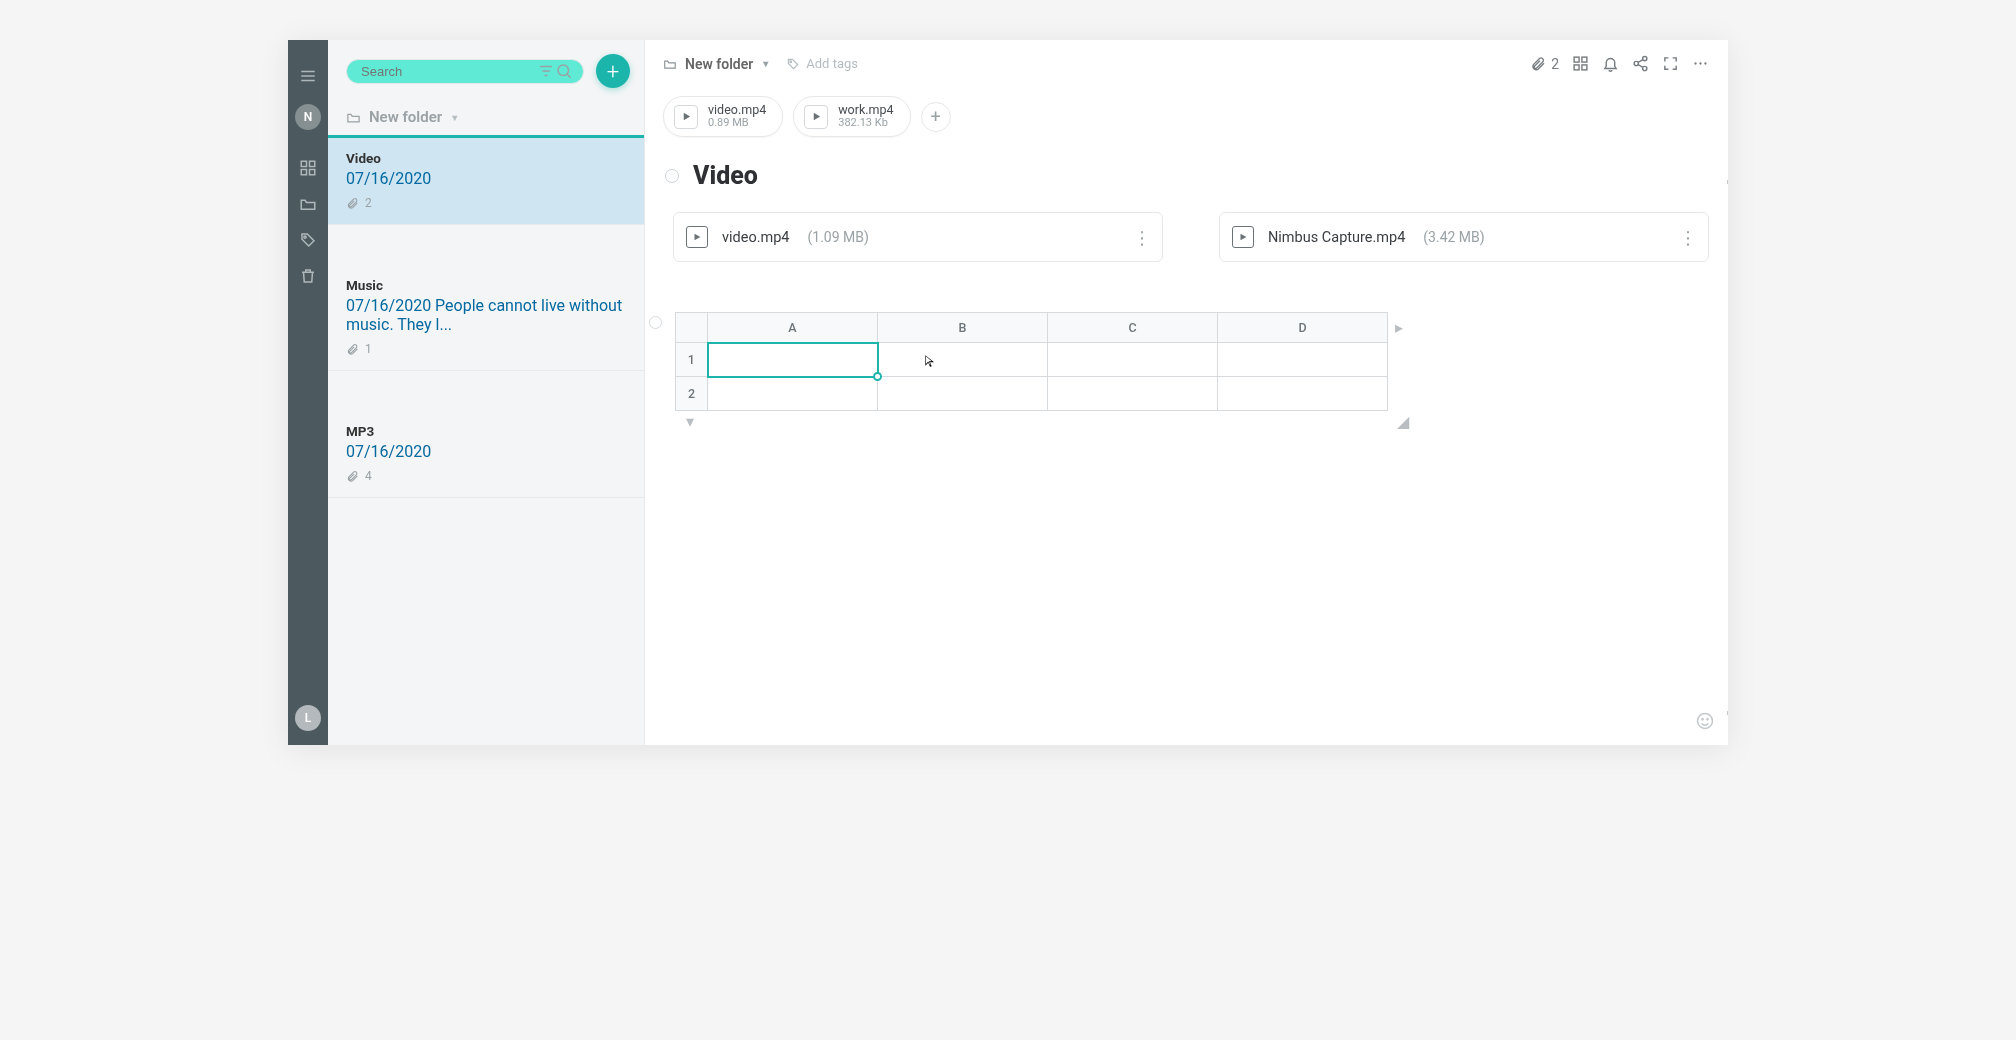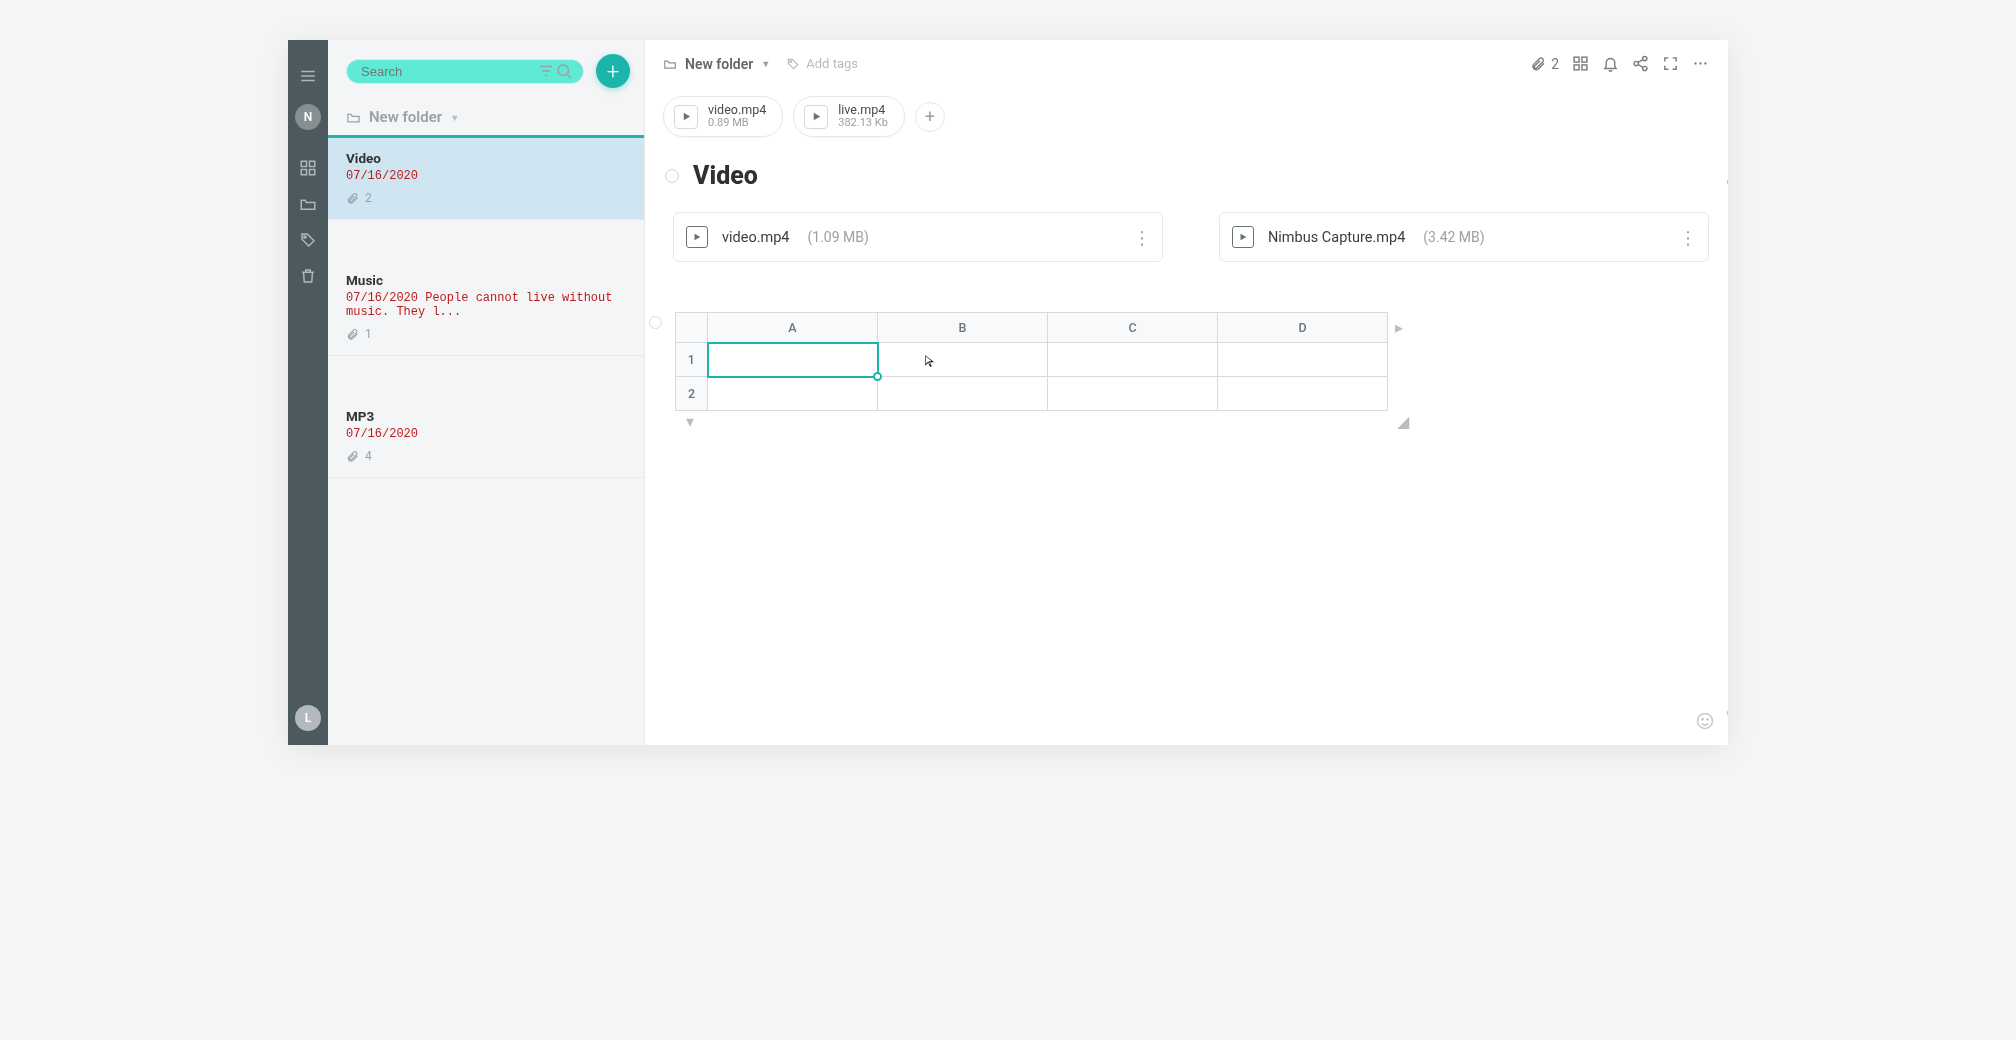--- a/index.html
+++ b/index.html
@@ -17,21 +17,21 @@
 .search-wrap input { flex:1; border:none; outline:none; font-size:13px; color:#555; background:transparent;}
 .search-wrap .si { width:18px; height:18px; color:#9aa2a6; display:flex; align-items:center; justify-content:center;}
 .add-btn { width:34px; height:34px; border-radius:50%; background:#1cb5ac; color:#fff; display:flex; align-items:center; justify-content:center; font-size:22px; font-weight:300; cursor:pointer; box-shadow:0 2px 6px rgba(28,181,172,.35);}
 .folder-head { display:flex; align-items:center; gap:8px; padding:6px 18px 10px; color:#9aa2a6; font-weight:600; font-size:15px;}
 .folder-head svg { width:15px; height:15px; }
 .folder-head .caret { font-size:10px; color:#b8bfc3; margin-left:2px;}
 .note-list { display:flex; flex-direction:column; }
 .note-item { padding:12px 18px 14px; border-bottom:1px solid #e7e9eb; cursor:pointer;margin-top:40px;}
 .note-item.active { background:#cfe6f2; border-top:3px solid #1cb5ac; margin-top:-1px;}
 .note-title { font-weight:700; font-size:13.5px; color:#333; margin-bottom:3px;}
-.note-meta { font-size:12px; color:#b91c1c;font-family:Liberation Mono, monospace;}
+.note-meta { font-size:16px; color:#0369a1;}
 .note-sub { display:flex; align-items:center; gap:6px; margin-top:8px; color:#9aa2a6; font-size:12px;}
 .note-sub svg { width:13px; height:13px;}
 .main { flex:1; display:flex; flex-direction:column; background:#fff; position:relative;}
 .topbar { height:48px; display:flex; align-items:center; padding:0 18px; border-bottom:1px solid transparent;}
 .crumbs { display:flex; align-items:center; gap:8px; color:#666; font-size:14px; font-weight:600;}
 .crumbs svg { width:14px; height:14px; color:#8c9498;}
 .crumbs .dd { font-size:10px; color:#9aa2a6; margin-left:2px;}
 .tags { display:flex; align-items:center; gap:6px; color:#b5bcc0; font-size:13px; margin-left:18px;}
 .tags svg{width:14px;height:14px;}
 .topbar .rspace { flex:1; }
@@ -259,21 +259,21 @@
           <span class="fs">0.89 MB</span>
         </div>
       </div>
       <div class="chip">
         <div class="thumb">
             <svg viewBox="0 0 24 24" fill="currentColor">
               <polygon points="6,4 20,12 6,20"></polygon>
             </svg>
           </div>
         <div class="meta">
-          <span class="fn">live.mp4</span>
+          <span class="fn">work.mp4</span>
           <span class="fs">382.13 Kb</span>
         </div>
       </div>
       <div class="add-chip">+</div>
     </div>
 
     <div class="doc-title-row">
       <div class="radio"></div>
       <div class="doc-title">Video</div>
     </div>

